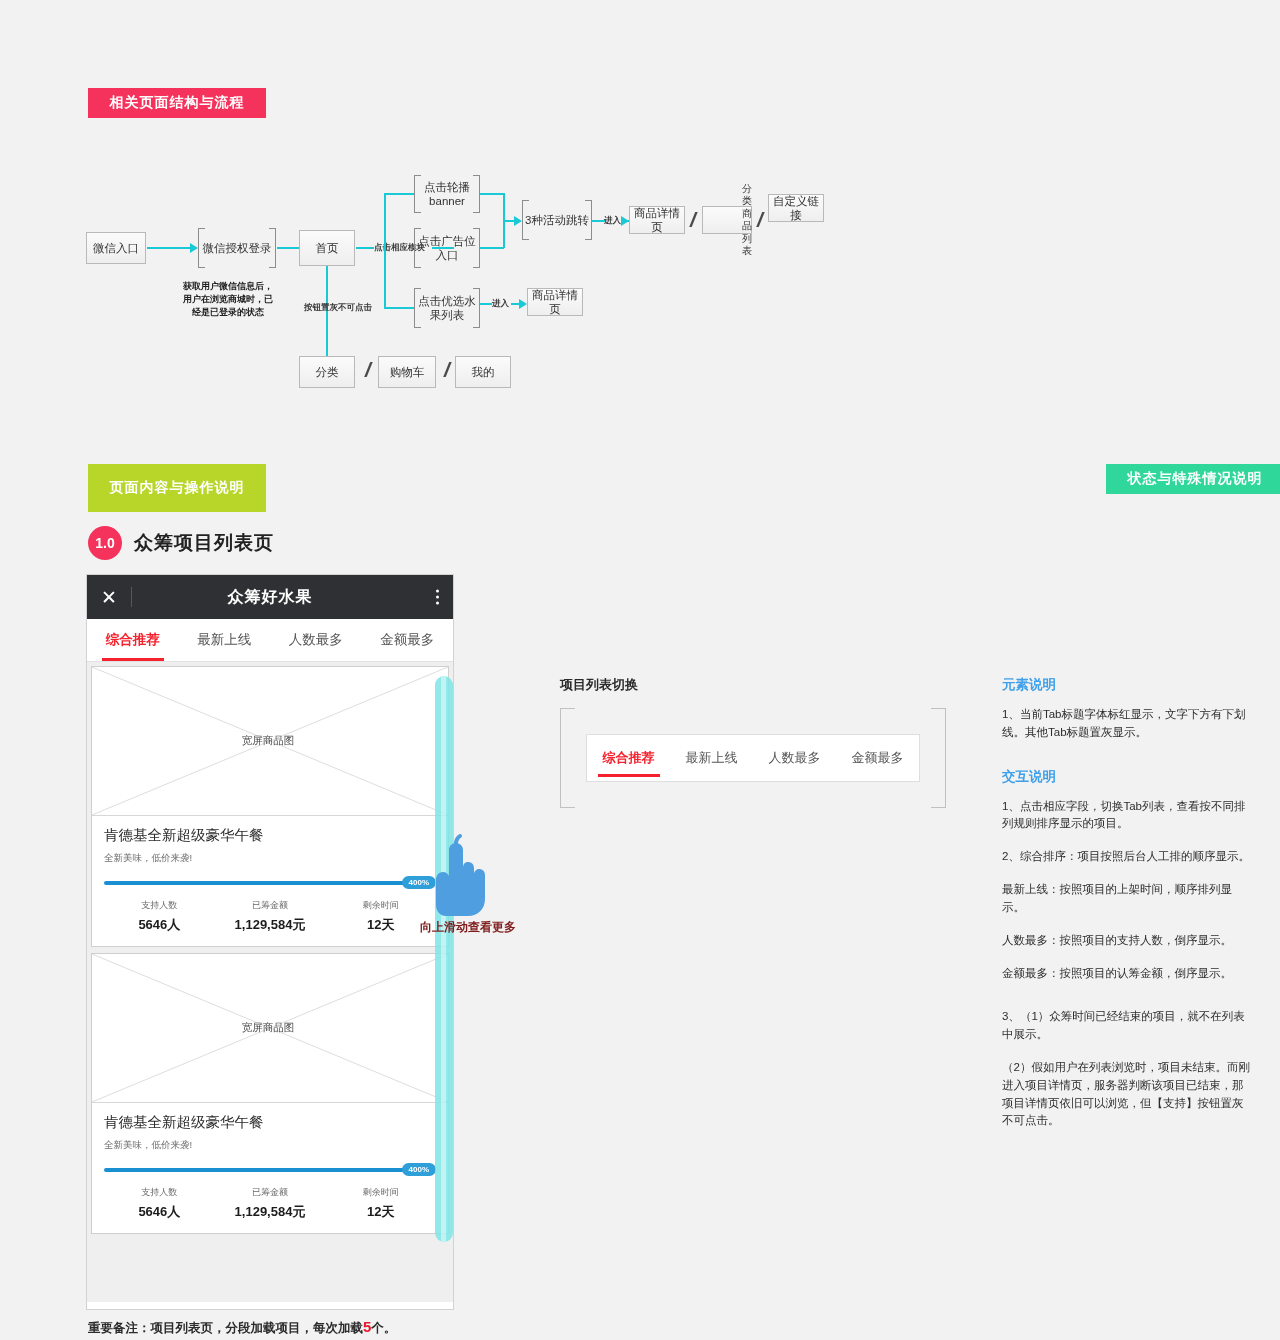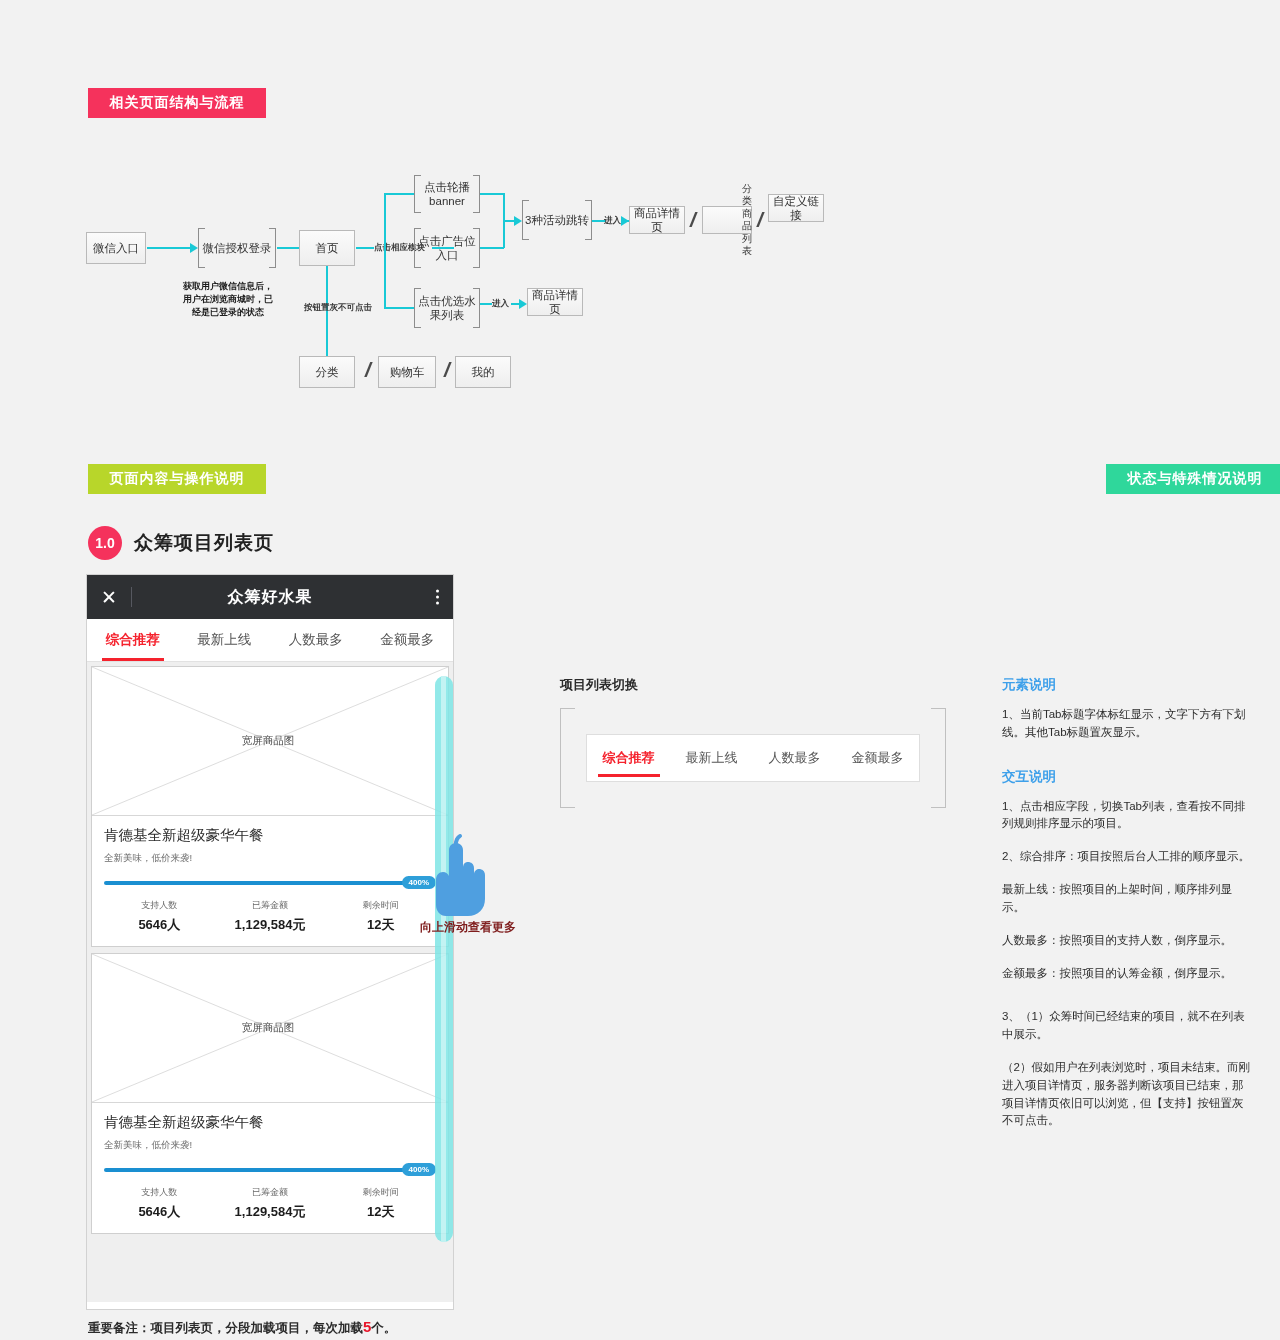--- a/index.html
+++ b/index.html
@@ -15,21 +15,21 @@
   
   .pill{
     position:absolute;
     color:#fff;
     font-size:14px;
     font-weight:bold;
     letter-spacing:1px;
     display:flex;align-items:center;justify-content:center;
   }
   #pill-flow{left:88px;top:88px;width:178px;height:30px;background:#f5325c;}
-  #pill-content{left:88px;top:464px;width:178px;height:30px;background:#b8d62a;}
+  #pill-content{left:88px;top:464px;width:178px;height:48px;background:#b8d62a;}
   #pill-status{left:1106px;top:464px;width:178px;height:30px;background:#2fd79b;}
 
   
   #flow{position:absolute;left:0;top:150px;width:900px;height:270px;}
   .node{
     position:absolute;
     background:linear-gradient(#fbfbfb,#eeeeee);
     border:1px solid #b9b9b9;
     box-sizing:border-box;
     display:flex;align-items:center;justify-content:center;

